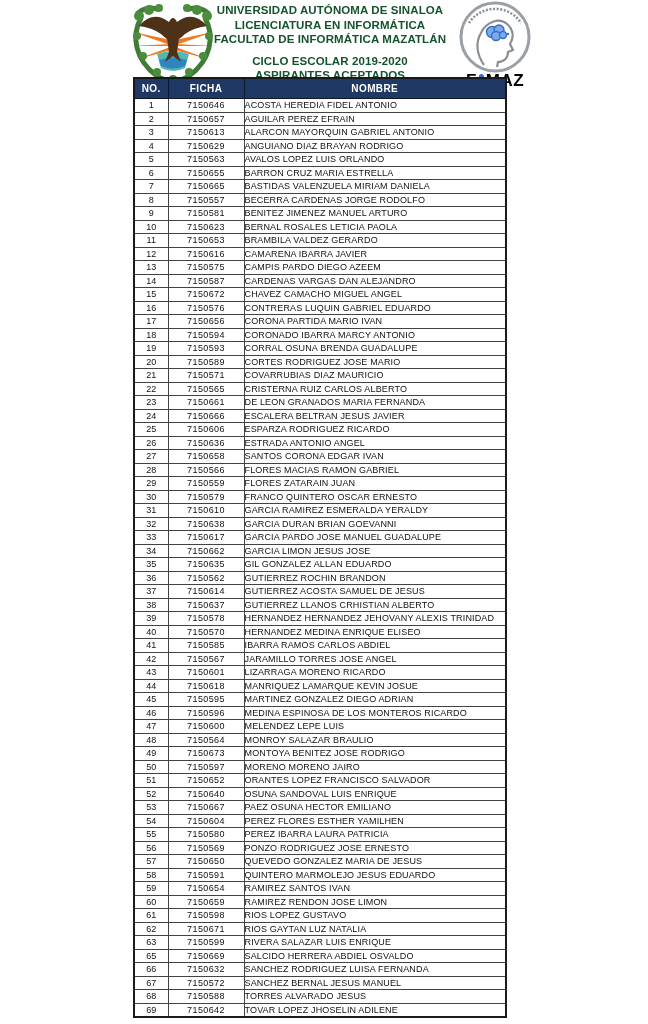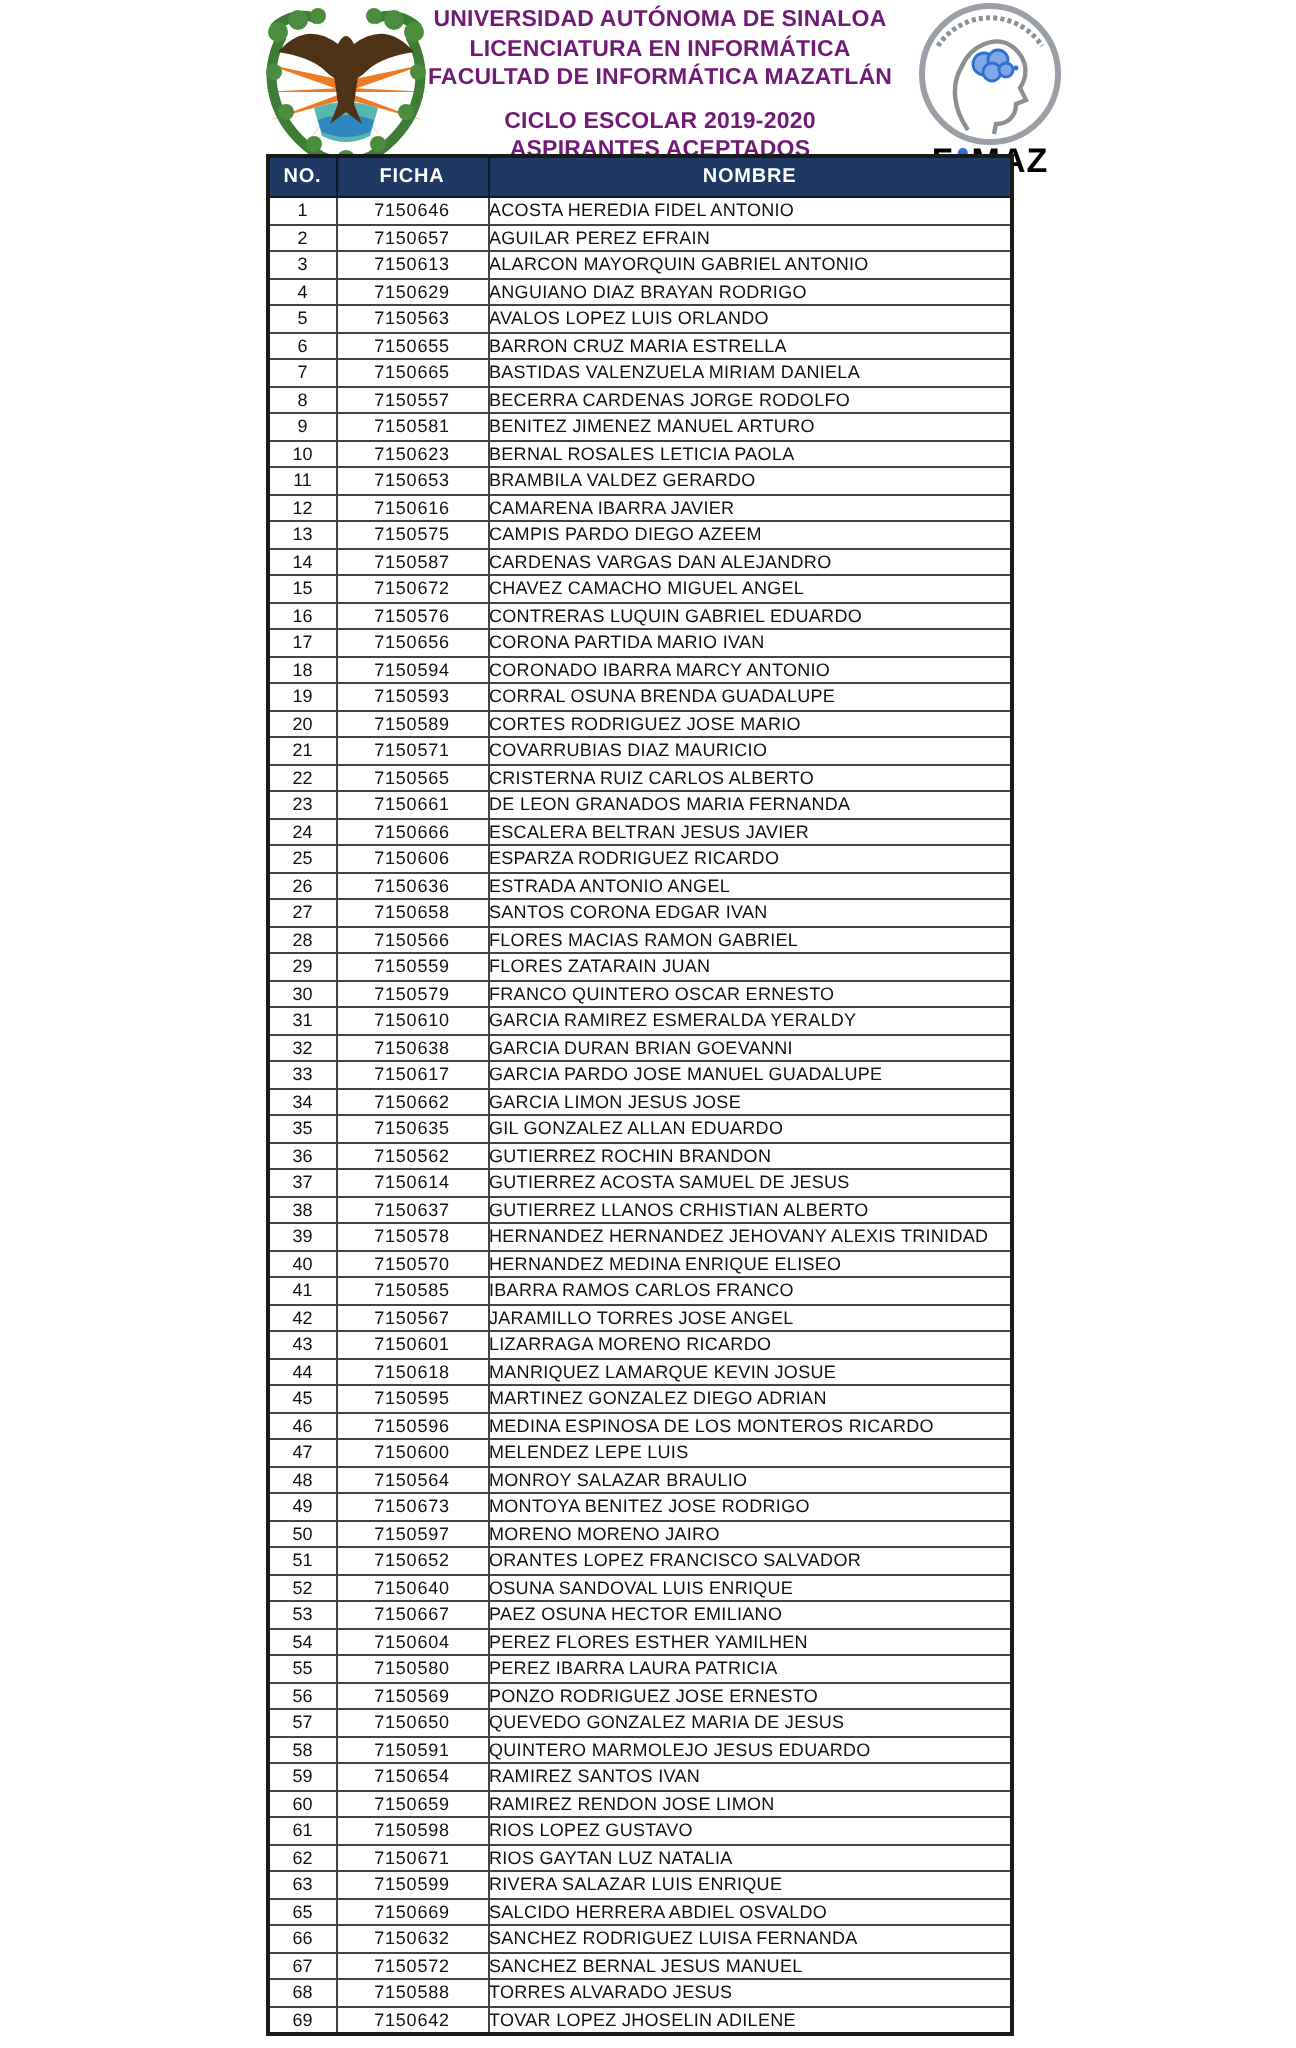--- a/index.html
+++ b/index.html
@@ -6,21 +6,21 @@
   body {
     width:648px; height:1024px;
     font-family:"Liberation Sans", sans-serif;
     -webkit-font-smoothing:antialiased;
   }
   .page { position:relative; width:648px; height:1024px; background:#ffffff; overflow:hidden; }
 
   
   .titles {
     position:absolute; left:194px; top:3px; width:272px;
-    text-align:center; color:#701a75; font-weight:bold;
+    text-align:center; color:#14532d; font-weight:bold;
   }
   .titles .line { font-size:11.5px; line-height:14.6px; letter-spacing:0.1px; white-space:nowrap; }
   .titles .gap  { height:7px; }
 
   .logo-uas { position:absolute; left:127px; top:2px; width:92px; height:86px; }
   .logo-fimaz { position:absolute; left:451px; top:1px; width:88px; height:88px; }
   .fimaz-wordmark {
     position:absolute; left:50%; bottom:0; transform:translateX(-50%);
     display:flex; align-items:flex-end; gap:1px;
     font-weight:bold; font-size:17px; line-height:17px; color:#000000; letter-spacing:0.5px;
@@ -342,21 +342,21 @@
           <td class="cell-nombre">HERNANDEZ HERNANDEZ JEHOVANY ALEXIS TRINIDAD</td>
         </tr>
         <tr>
           <td class="cell-no">40</td>
           <td class="cell-ficha">7150570</td>
           <td class="cell-nombre">HERNANDEZ MEDINA ENRIQUE ELISEO</td>
         </tr>
         <tr>
           <td class="cell-no">41</td>
           <td class="cell-ficha">7150585</td>
-          <td class="cell-nombre">IBARRA RAMOS CARLOS FRANCO</td>
+          <td class="cell-nombre">IBARRA RAMOS CARLOS ABDIEL</td>
         </tr>
         <tr>
           <td class="cell-no">42</td>
           <td class="cell-ficha">7150567</td>
           <td class="cell-nombre">JARAMILLO TORRES JOSE ANGEL</td>
         </tr>
         <tr>
           <td class="cell-no">43</td>
           <td class="cell-ficha">7150601</td>
           <td class="cell-nombre">LIZARRAGA MORENO RICARDO</td>

